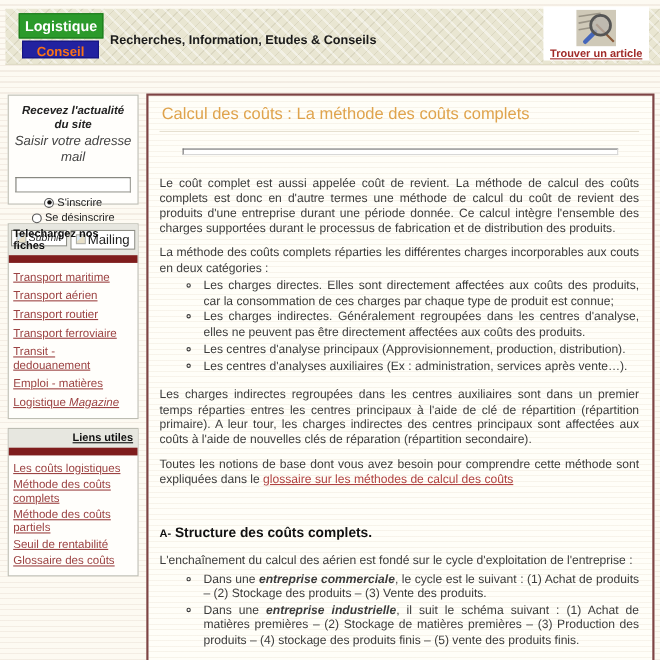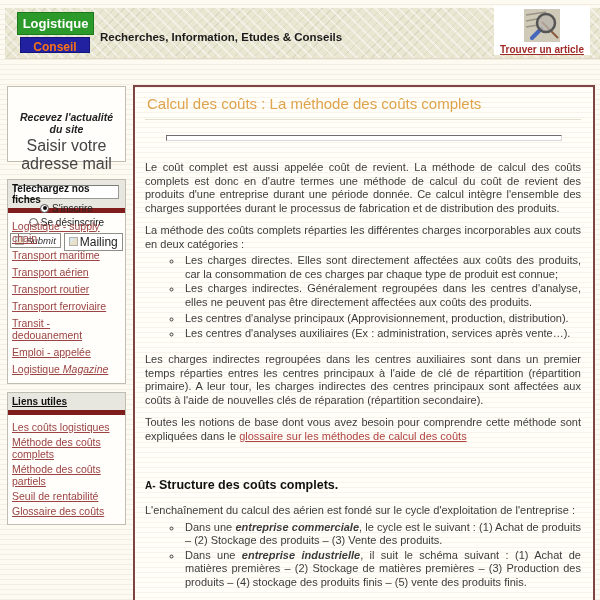--- a/index.html
+++ b/index.html
@@ -47,23 +47,23 @@
     display:block; margin-top:1px;
     font-size:10px; font-weight:bold; color:#a02a28;
     text-decoration:underline; cursor:pointer; white-space:nowrap;
   }
 
   
   .sidebar { position:absolute; left:7px; top:86px; width:119px; }
   .side-box {
     background:#fffefb; border:1px solid #bdbdb2;
   }
-  .newsletter { height:76px; padding:24px 5px 0 5px; text-align:center; }
+  .newsletter { height:100px; padding:8px 5px 0 5px; text-align:center; }
   .nl-title { font-size:10.5px; font-weight:bold; font-style:italic; color:#222; }
-  .nl-subtitle { font-size:16px; color:#444; margin-top:2px; }
+  .nl-subtitle { font-size:12px; font-style:italic; color:#444; margin-top:2px; }
   .nl-input {
     width:105px; height:14px; margin-top:12px;
     border:1px solid #9a9a92; border-top-color:#7c7c74; border-left-color:#7c7c74;
     background:#fff; font-size:10px; padding:0 2px;
   }
   .radio-row {
     display:flex; align-items:center; justify-content:center;
     margin-top:3px; font-size:10px; color:#222;
   }
   .radio {
@@ -79,25 +79,25 @@
     border:1px solid #8f8f87; background:#fff; padding:1px 4px; cursor:pointer;
   }
   .btn-submit { font-size:9.5px; height:15px; color:#333; font-style:italic; }
   .btn-mailing { font-size:12px; height:18px; color:#222; }
   .broken-img {
     width:9px; height:9px; border:1px solid #b0b0a8; display:inline-block;
     background:linear-gradient(135deg,#dce8f0 0 40%, #e8e0c8 40% 100%);
   }
   .side-list-box { margin-top:17px; padding-bottom:6px; }
   .side-list-head {
-    background:#e7e7e0; border-bottom:5px solid #7f1d1d;
+    background:#e7e7e0; border-bottom:7px solid #7f1d1d;
     font-size:10px; font-weight:bold; color:#111;
     padding:3px 4px; 
   }
-  .side-list-head.centered { text-align:left; text-decoration:underline; }
+  .side-list-head.centered { text-align:right; text-decoration:underline; }
   .side-links { padding:4px 4px 0 4px; }
   .side-links a {
     display:block; font-size:10.5px; color:#9c4343;
     text-decoration:underline; cursor:pointer;
   }
   .fiches .side-links a { padding:2.5px 0; }
   .liens .side-links a { padding:1.5px 0; }
   .liens { margin-top:8px; }
 
   
@@ -179,27 +179,26 @@
       <span class="img-btn btn-mailing">
         <span class="broken-img"></span>
         <span>Mailing</span>
       </span>
     </div>
   </div>
 
   <div class="side-box side-list-box fiches">
     <div class="side-list-head">Telechargez nos fiches</div>
     <div class="side-links">
-      <a>Logistique - supply chain</a>
       <a>Transport maritime</a>
       <a>Transport aérien</a>
       <a>Transport routier</a>
       <a>Transport ferroviaire</a>
       <a>Transit - dedouanement</a>
-      <a>Emploi - appelée</a>
+      <a>Emploi - matières</a>
       <a><span>Logistique </span><i>Magazine</i></a>
     </div>
   </div>
 
   <div class="side-box side-list-box liens">
     <div class="side-list-head centered">Liens utiles</div>
     <div class="side-links">
       <a>Les coûts logistiques</a>
       <a>Méthode des coûts complets</a>
       <a>Méthode des coûts partiels</a>

